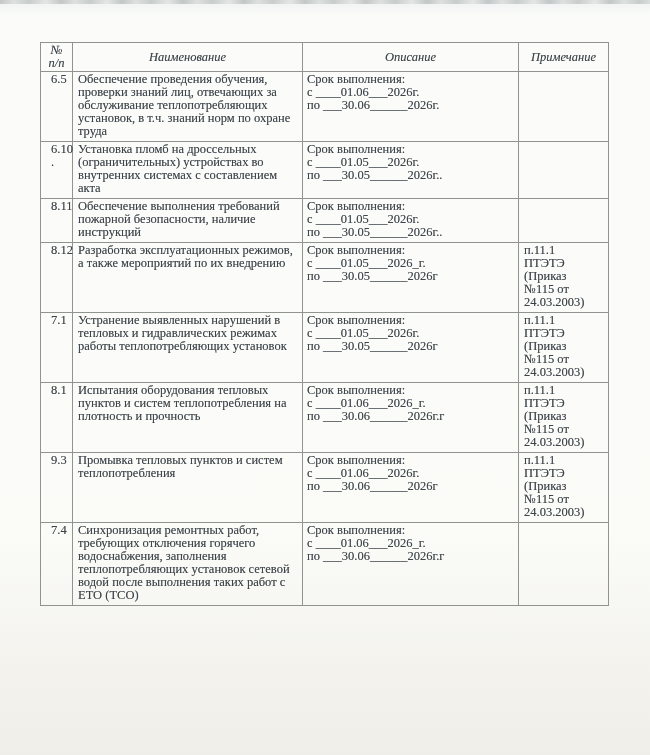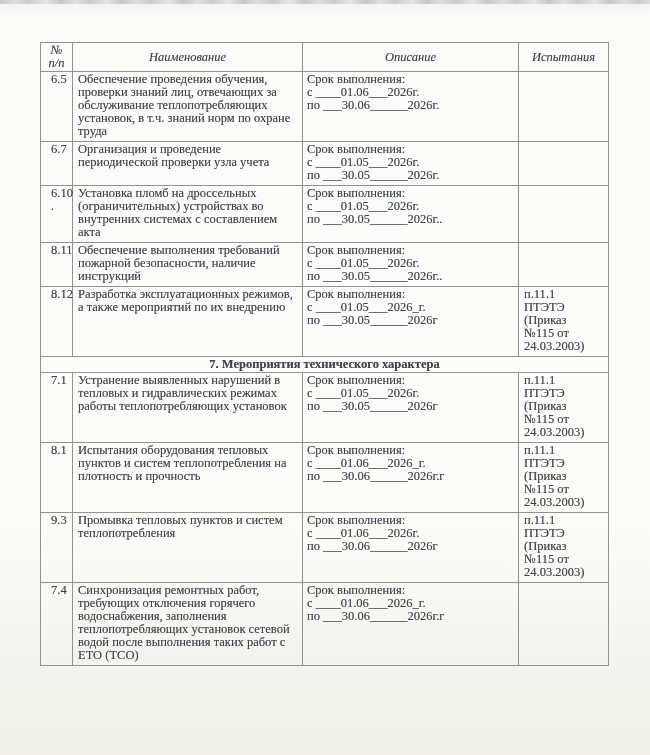--- a/index.html
+++ b/index.html
@@ -55,45 +55,33 @@
         <col class="c-note">
     </colgroup>
     <thead>
       <tr>
         <th>
           <div>№</div>
           <div>п/п</div>
         </th>
         <th>Наименование</th>
         <th>Описание</th>
-        <th>Испытания</th>
+        <th>Примечание</th>
       </tr>
     </thead>
     <tbody>
         <tr>
           <td class="cell-num">
             <div>6.5</div>
           </td>
           <td class="cell-name">Обеспечение проведения обучения, проверки знаний лиц, отвечающих за обслуживание теплопотребляющих установок, в т.ч. знаний норм по охране труда</td>
           <td class="cell-desc">
             <div>Срок выполнения:</div>
             <div>с ____01.06___2026г.</div>
             <div>по ___30.06______2026г.</div>
-          </td>
-          <td class="cell-note"></td>
-        </tr>
-        <tr>
-          <td class="cell-num">
-            <div>6.7</div>
-          </td>
-          <td class="cell-name">Организация и проведение периодической проверки узла учета</td>
-          <td class="cell-desc">
-            <div>Срок выполнения:</div>
-            <div>с ____01.05___2026г.</div>
-            <div>по ___30.05______2026г.</div>
           </td>
           <td class="cell-note"></td>
         </tr>
         <tr>
           <td class="cell-num">
             <div>6.10</div>
             <div>.</div>
           </td>
           <td class="cell-name">Установка пломб на дроссельных (ограничительных) устройствах во внутренних системах с составлением акта</td>
           <td class="cell-desc">
@@ -125,23 +113,20 @@
             <div>с ____01.05___2026_г.</div>
             <div>по ___30.05______2026г</div>
           </td>
           <td class="cell-note">
             <div>п.11.1</div>
             <div>ПТЭТЭ</div>
             <div>(Приказ</div>
             <div>№115 от</div>
             <div>24.03.2003)</div>
           </td>
-        </tr>
-        <tr>
-          <td colspan="4" class="section-cell">7. Мероприятия технического характера</td>
         </tr>
         <tr>
           <td class="cell-num">
             <div>7.1</div>
           </td>
           <td class="cell-name">Устранение выявленных нарушений в тепловых и гидравлических режимах работы теплопотребляющих установок</td>
           <td class="cell-desc">
             <div>Срок выполнения:</div>
             <div>с ____01.05___2026г.</div>
             <div>по ___30.05______2026г</div>

